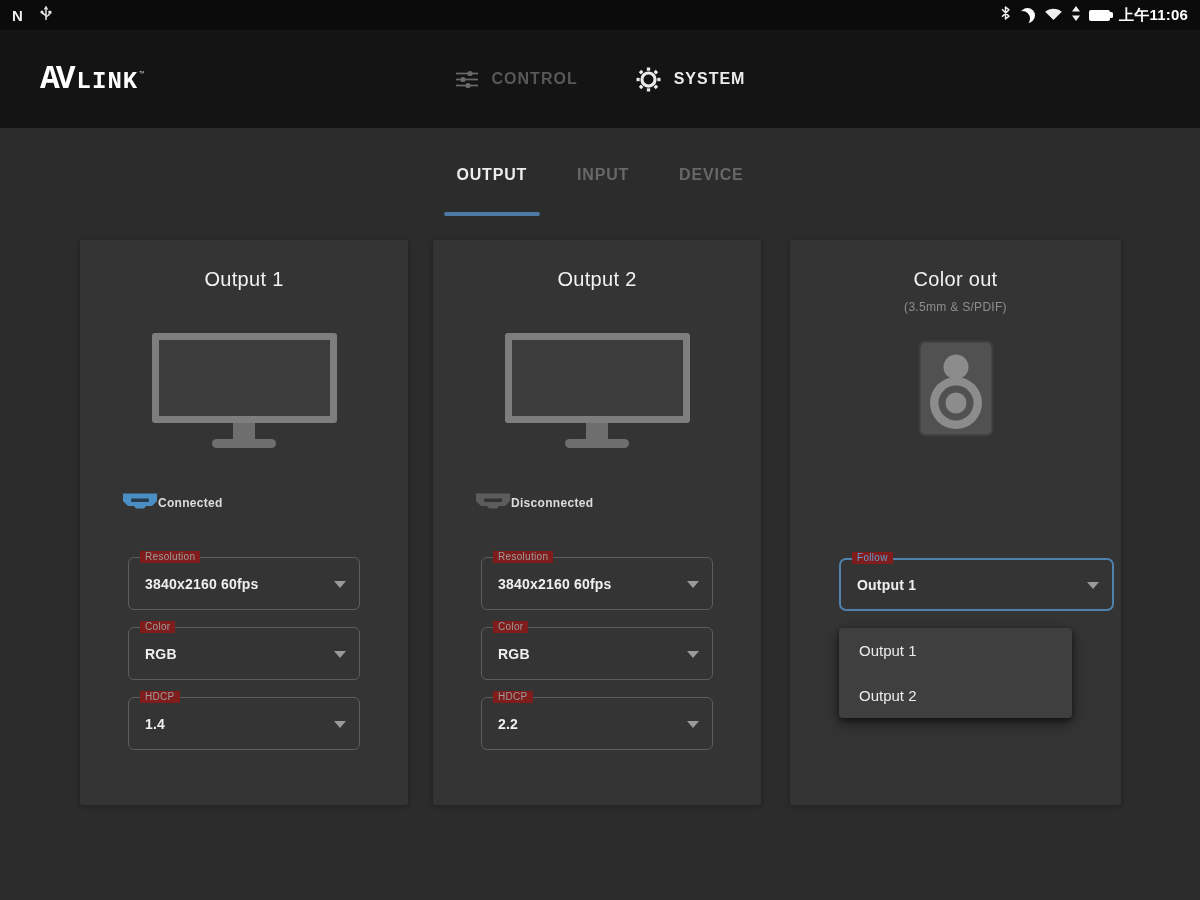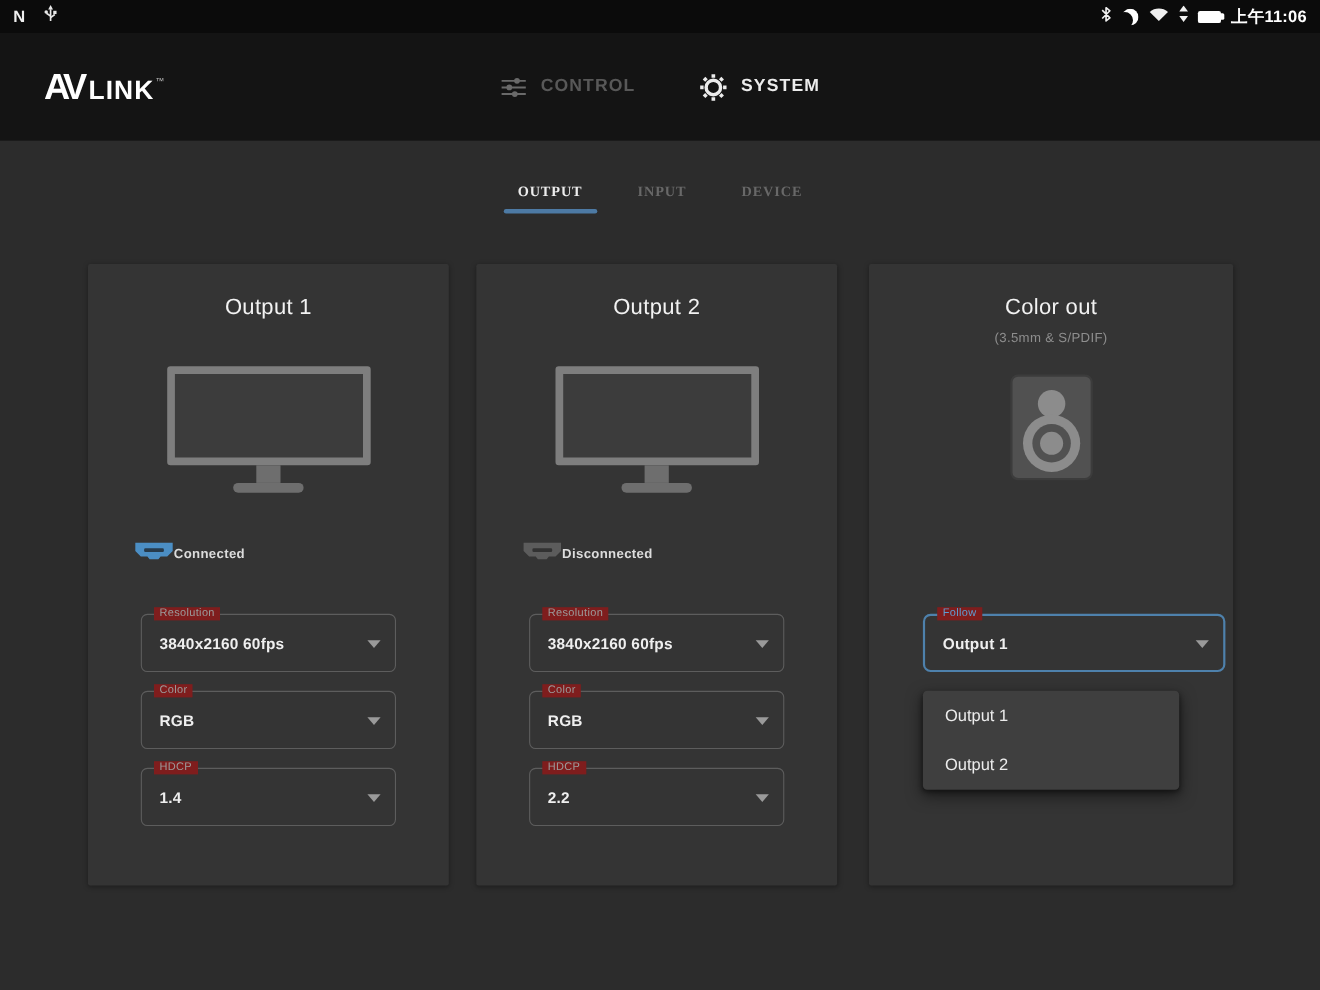--- a/index.html
+++ b/index.html
@@ -34,44 +34,44 @@
   .sb-time { font-size: 15px; font-weight: 700; color: #fff; letter-spacing: .2px; }
 
   
   .appbar {
     position: absolute; top: 30px; left: 0; right: 0; height: 98px;
     background: #141414;
   }
   .logo {
     position: absolute; left: 40px; top: 50%; transform: translateY(-50%);
     display: flex; align-items: baseline; color: #fff;
-    font-family: Liberation Sans, sans-serif;
+    font-family: Liberation Mono, monospace;
   }
   .logo-av { font-size: 33px; font-weight: 700; letter-spacing: -4px; margin-right: 5px; }
   .logo-link { font-size: 24px; font-weight: 700; letter-spacing: 1px; }
   .logo-tm { font-size: 8px; color: #bbb; margin-left: 1px; align-self: flex-start; padding-top: 9px; }
   .nav {
     position: absolute; inset: 0;
     display: flex; justify-content: center; align-items: center; gap: 58px;
   }
   .nav-item {
     display: flex; align-items: center; gap: 13px;
     font-size: 16px; font-weight: 700; letter-spacing: 1px;
     color: #585858; cursor: pointer; justify-content: flex-end;
   }
   .nav-item.active { color: #ececec; }
   .gear-glyph svg, .tune-glyph svg { display: block; }
 
   
   .content { position: absolute; top: 128px; left: 0; right: 0; bottom: 0; background: #2c2c2c; }
   .tabbar { display: flex; justify-content: center; gap: 24px; padding-top: 30px; }
   .tab {
-    position: relative; padding: 8px 13px 12px;
-    font-size: 13px; font-weight: 700; letter-spacing: .8px;
-    color: #686868; cursor: pointer; font-family: Liberation Serif, serif;
+    position: relative; padding: 8px 13px 32px;
+    font-size: 16px; font-weight: 700; letter-spacing: .8px;
+    color: #686868; cursor: pointer;
   }
   .tab.active { color: #ededed; }
   .tab.active::after {
     content: ""; position: absolute; left: 0; right: 0; bottom: 0;
     height: 4px; border-radius: 2px; background: #4d7aa4;
   }
 
   
   .card {
     position: absolute; top: 112px; height: 565px;

